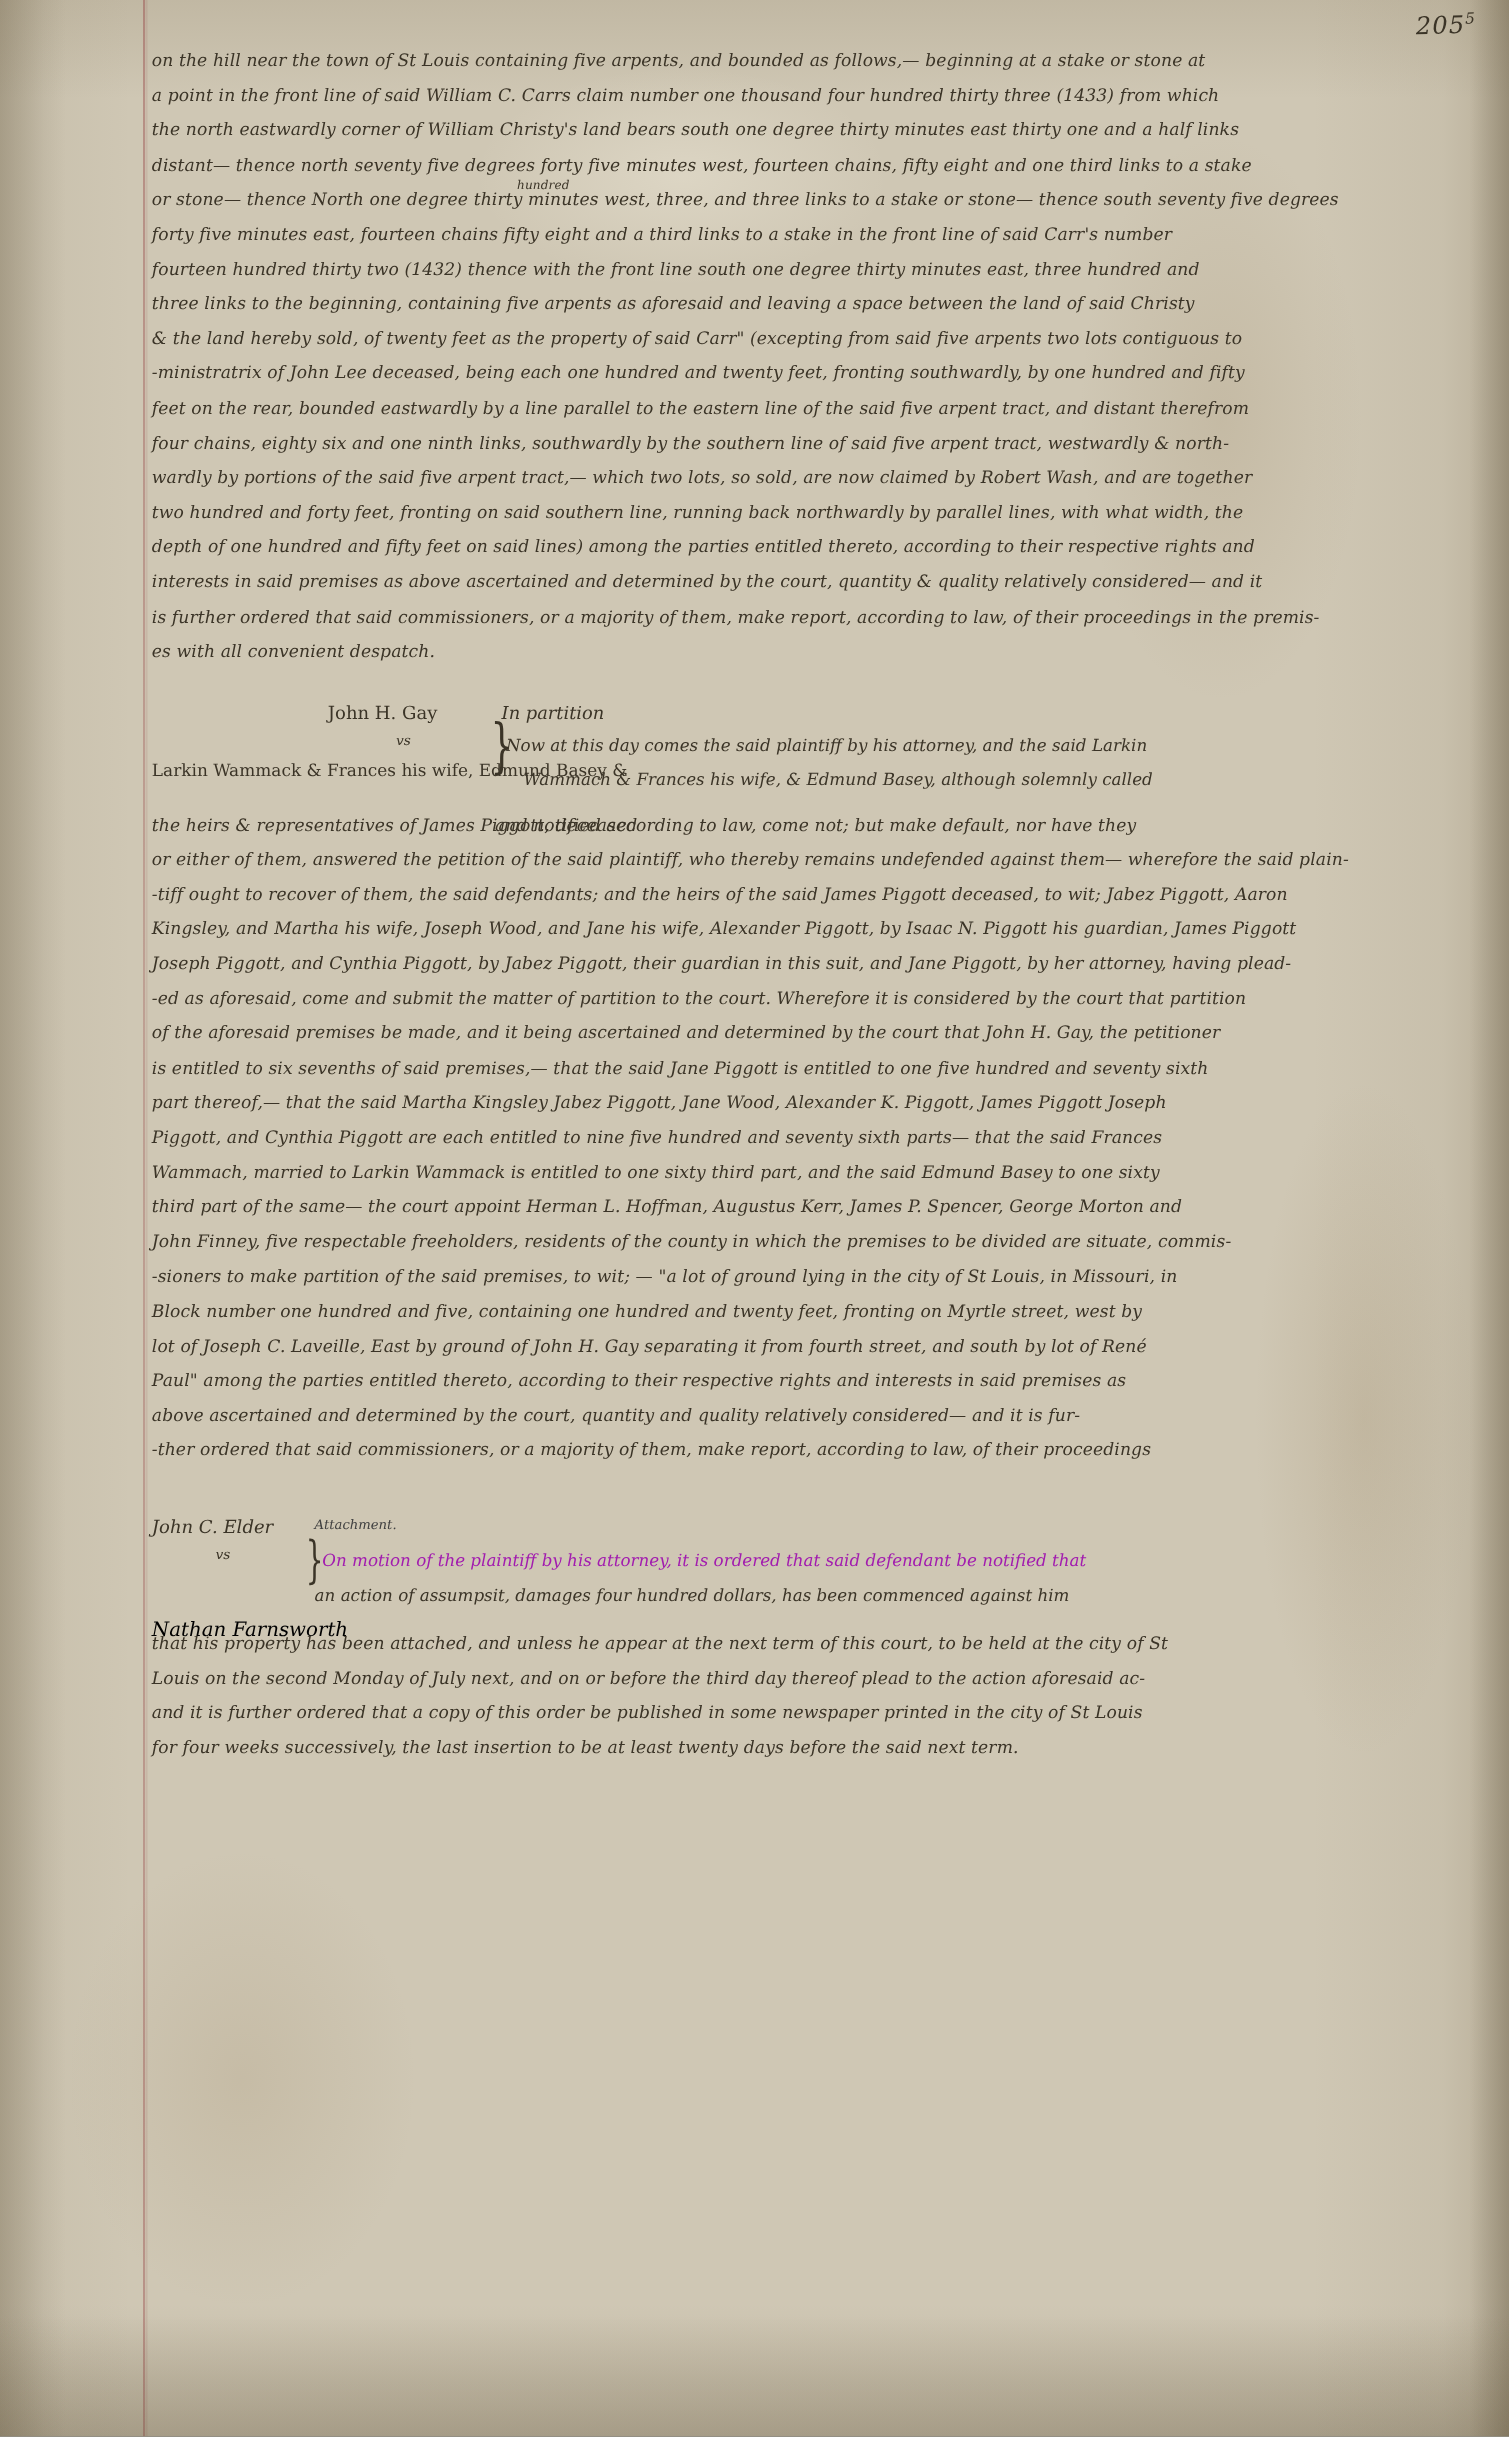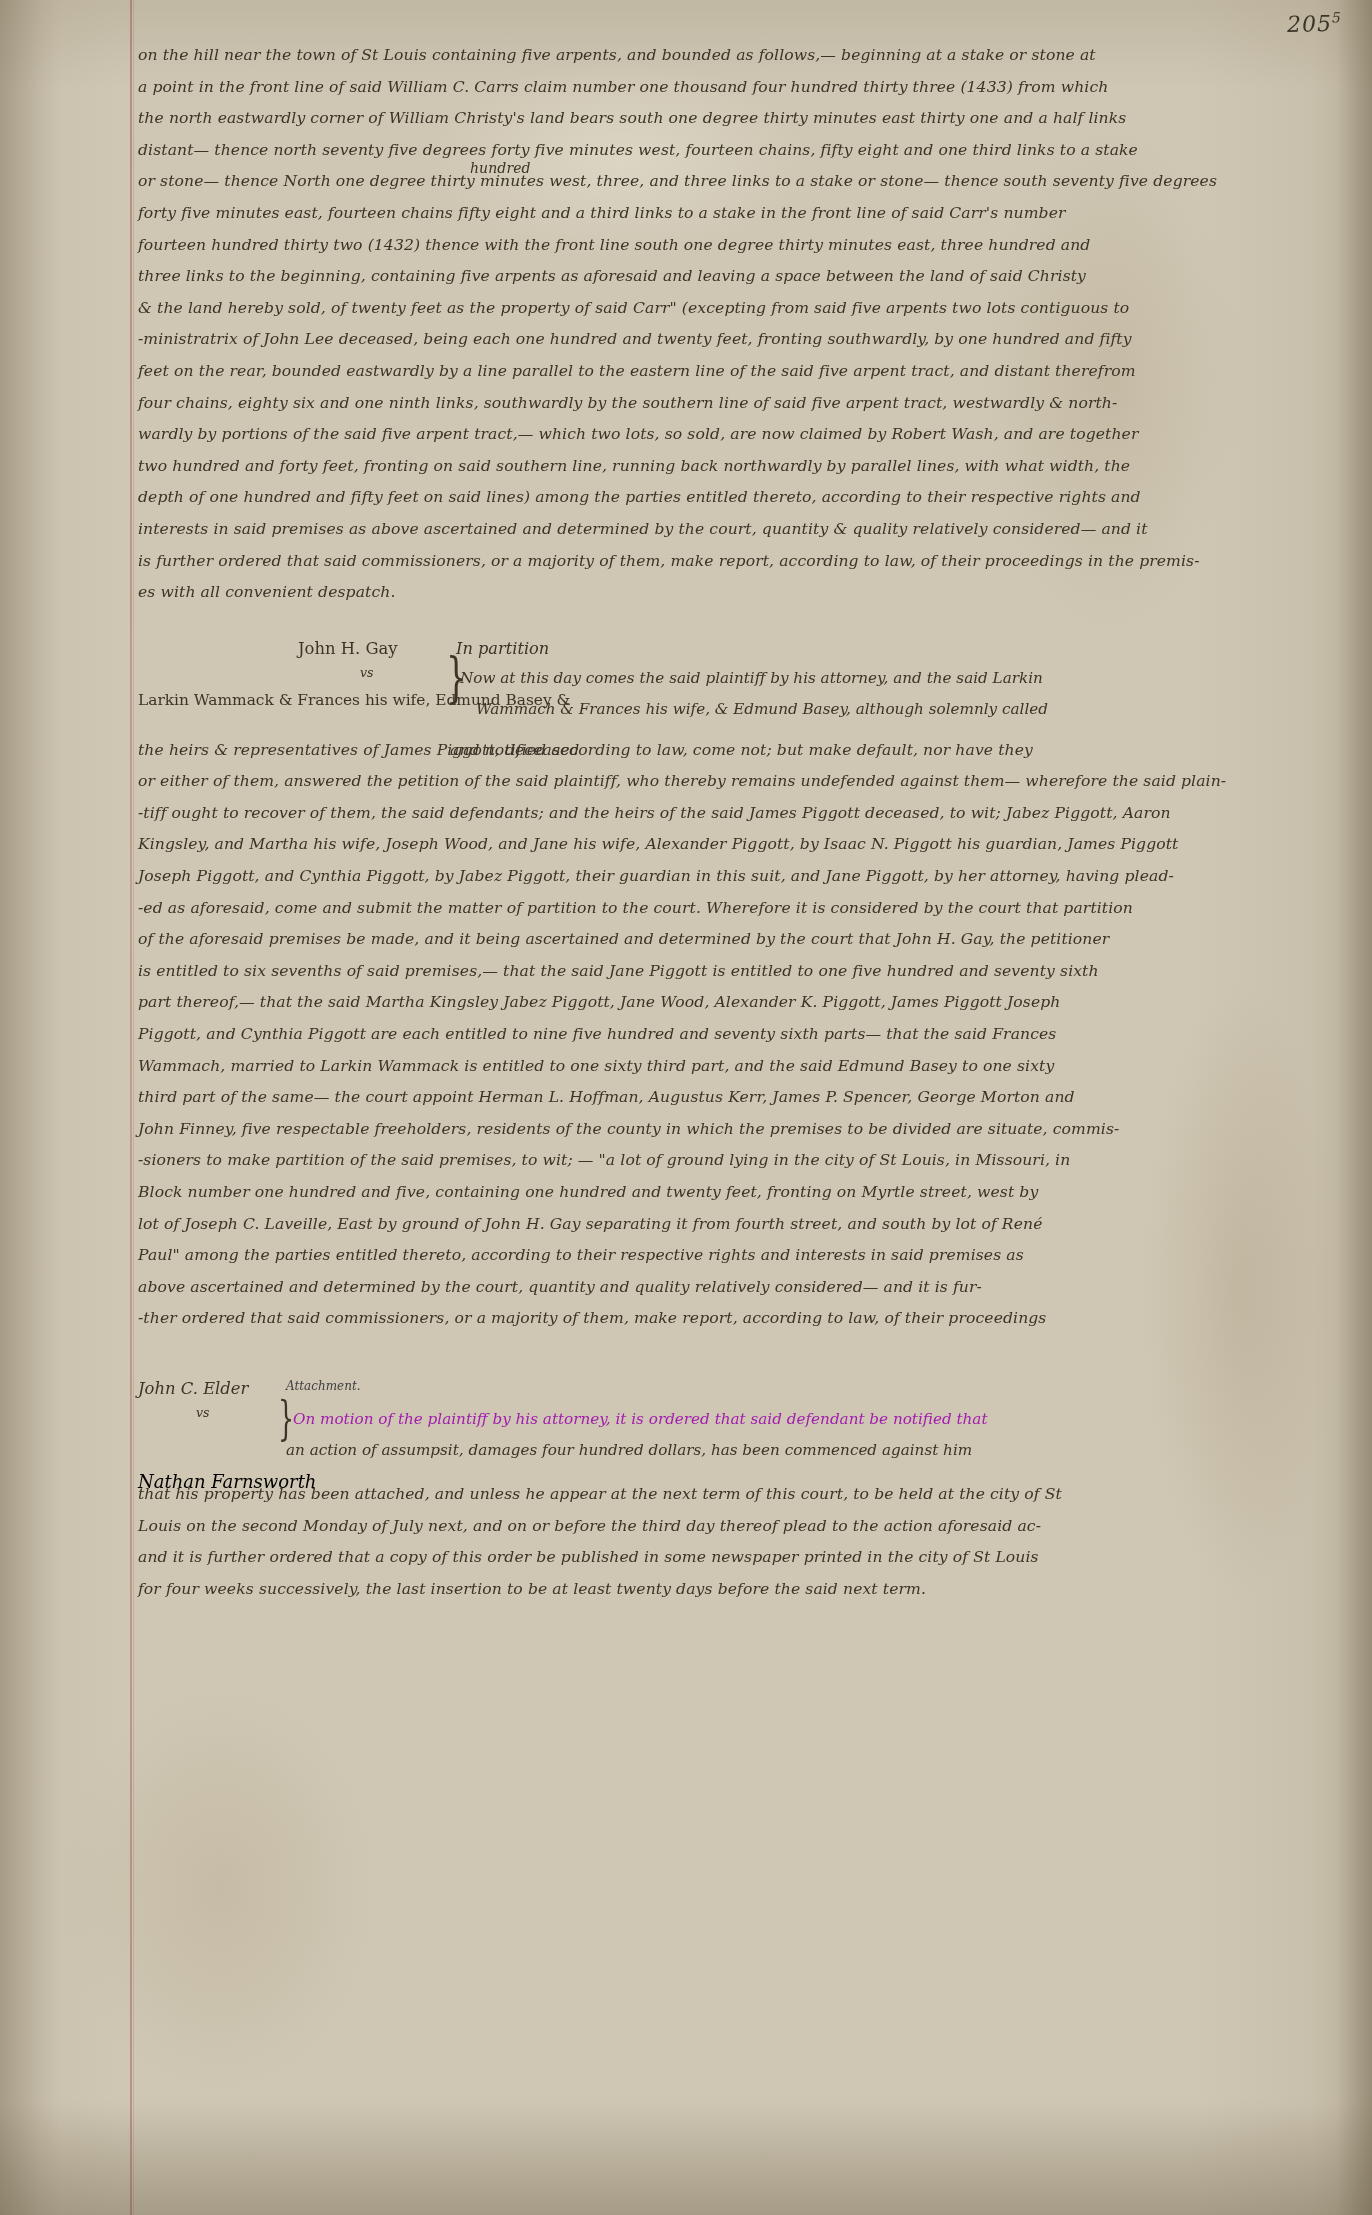--- a/index.html
+++ b/index.html
@@ -83,21 +83,21 @@
     line-height: 31.6px;
     white-space: nowrap;
     letter-spacing: 0.1px;
     color: #3b3427;
     font-style: italic;
     transform-origin: left center;
   }
   .supra {
     position: absolute;
     top: -13px;
-    font-size: 14px;
+    font-size: 11px;
     font-style: italic;
     color: #3b3427;
   }
 
   
   .block-gap { height: 30px; }
   .caption {
     position: relative;
     height: 96px;
   }

